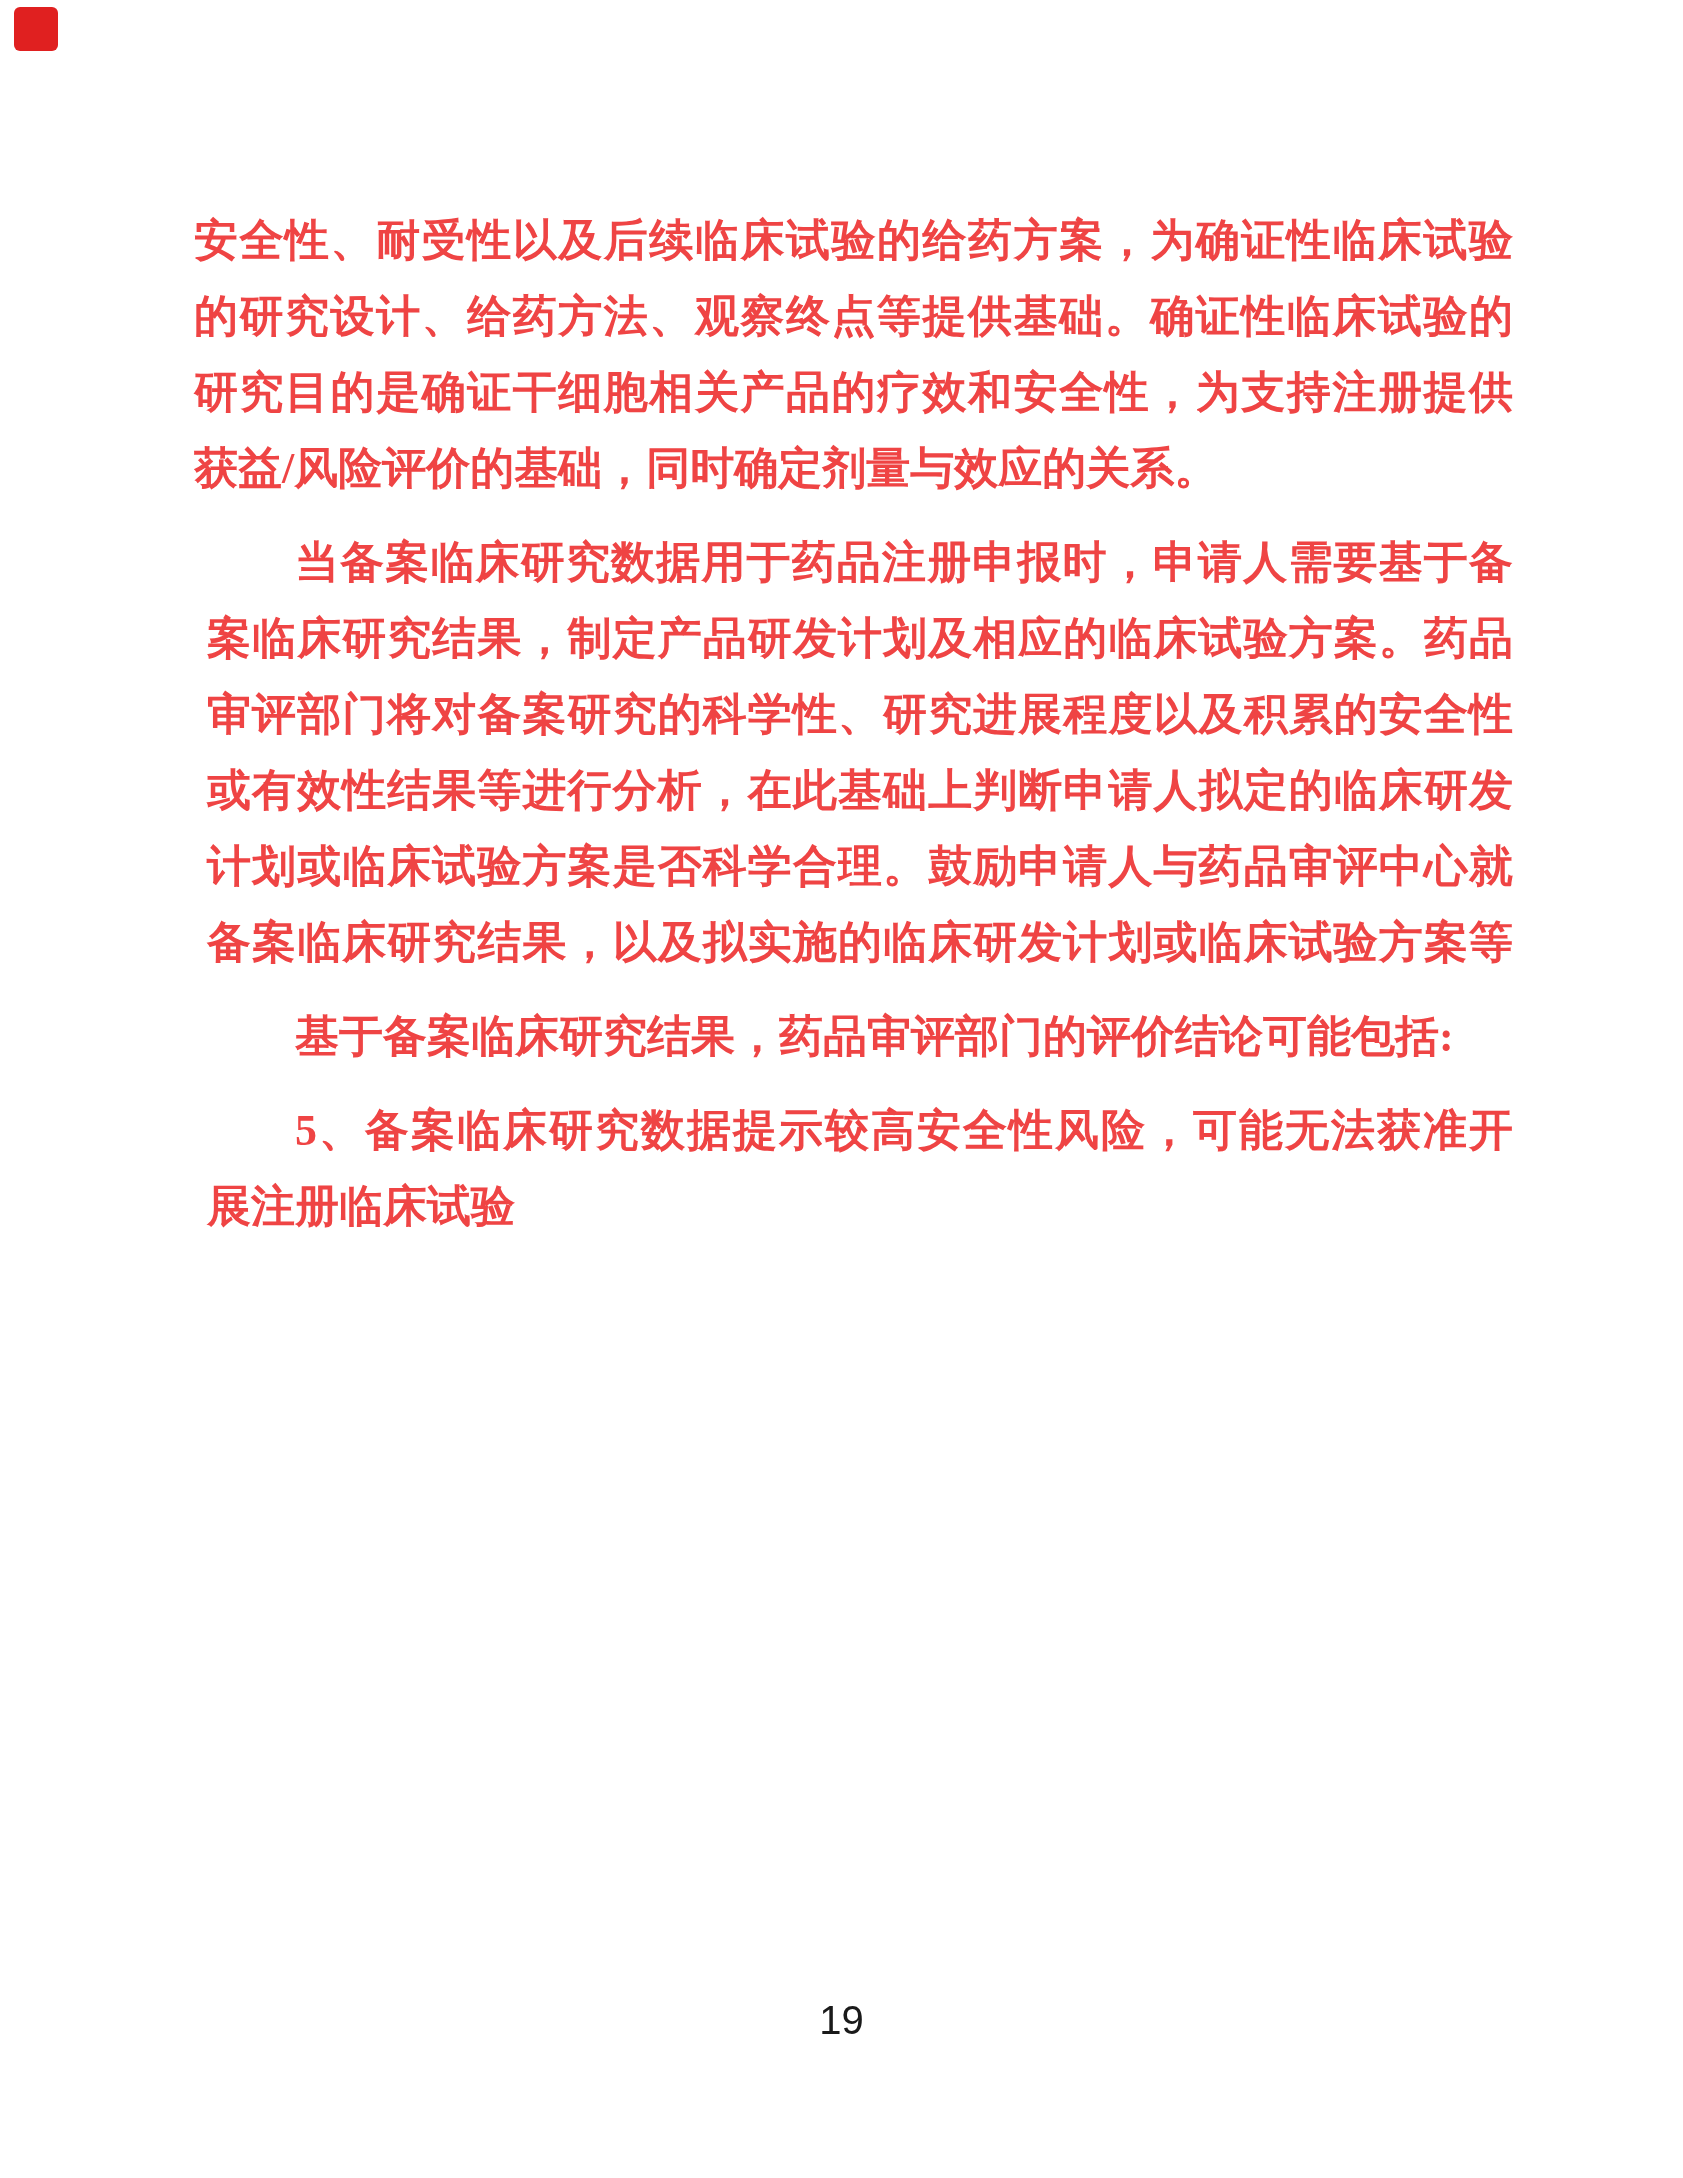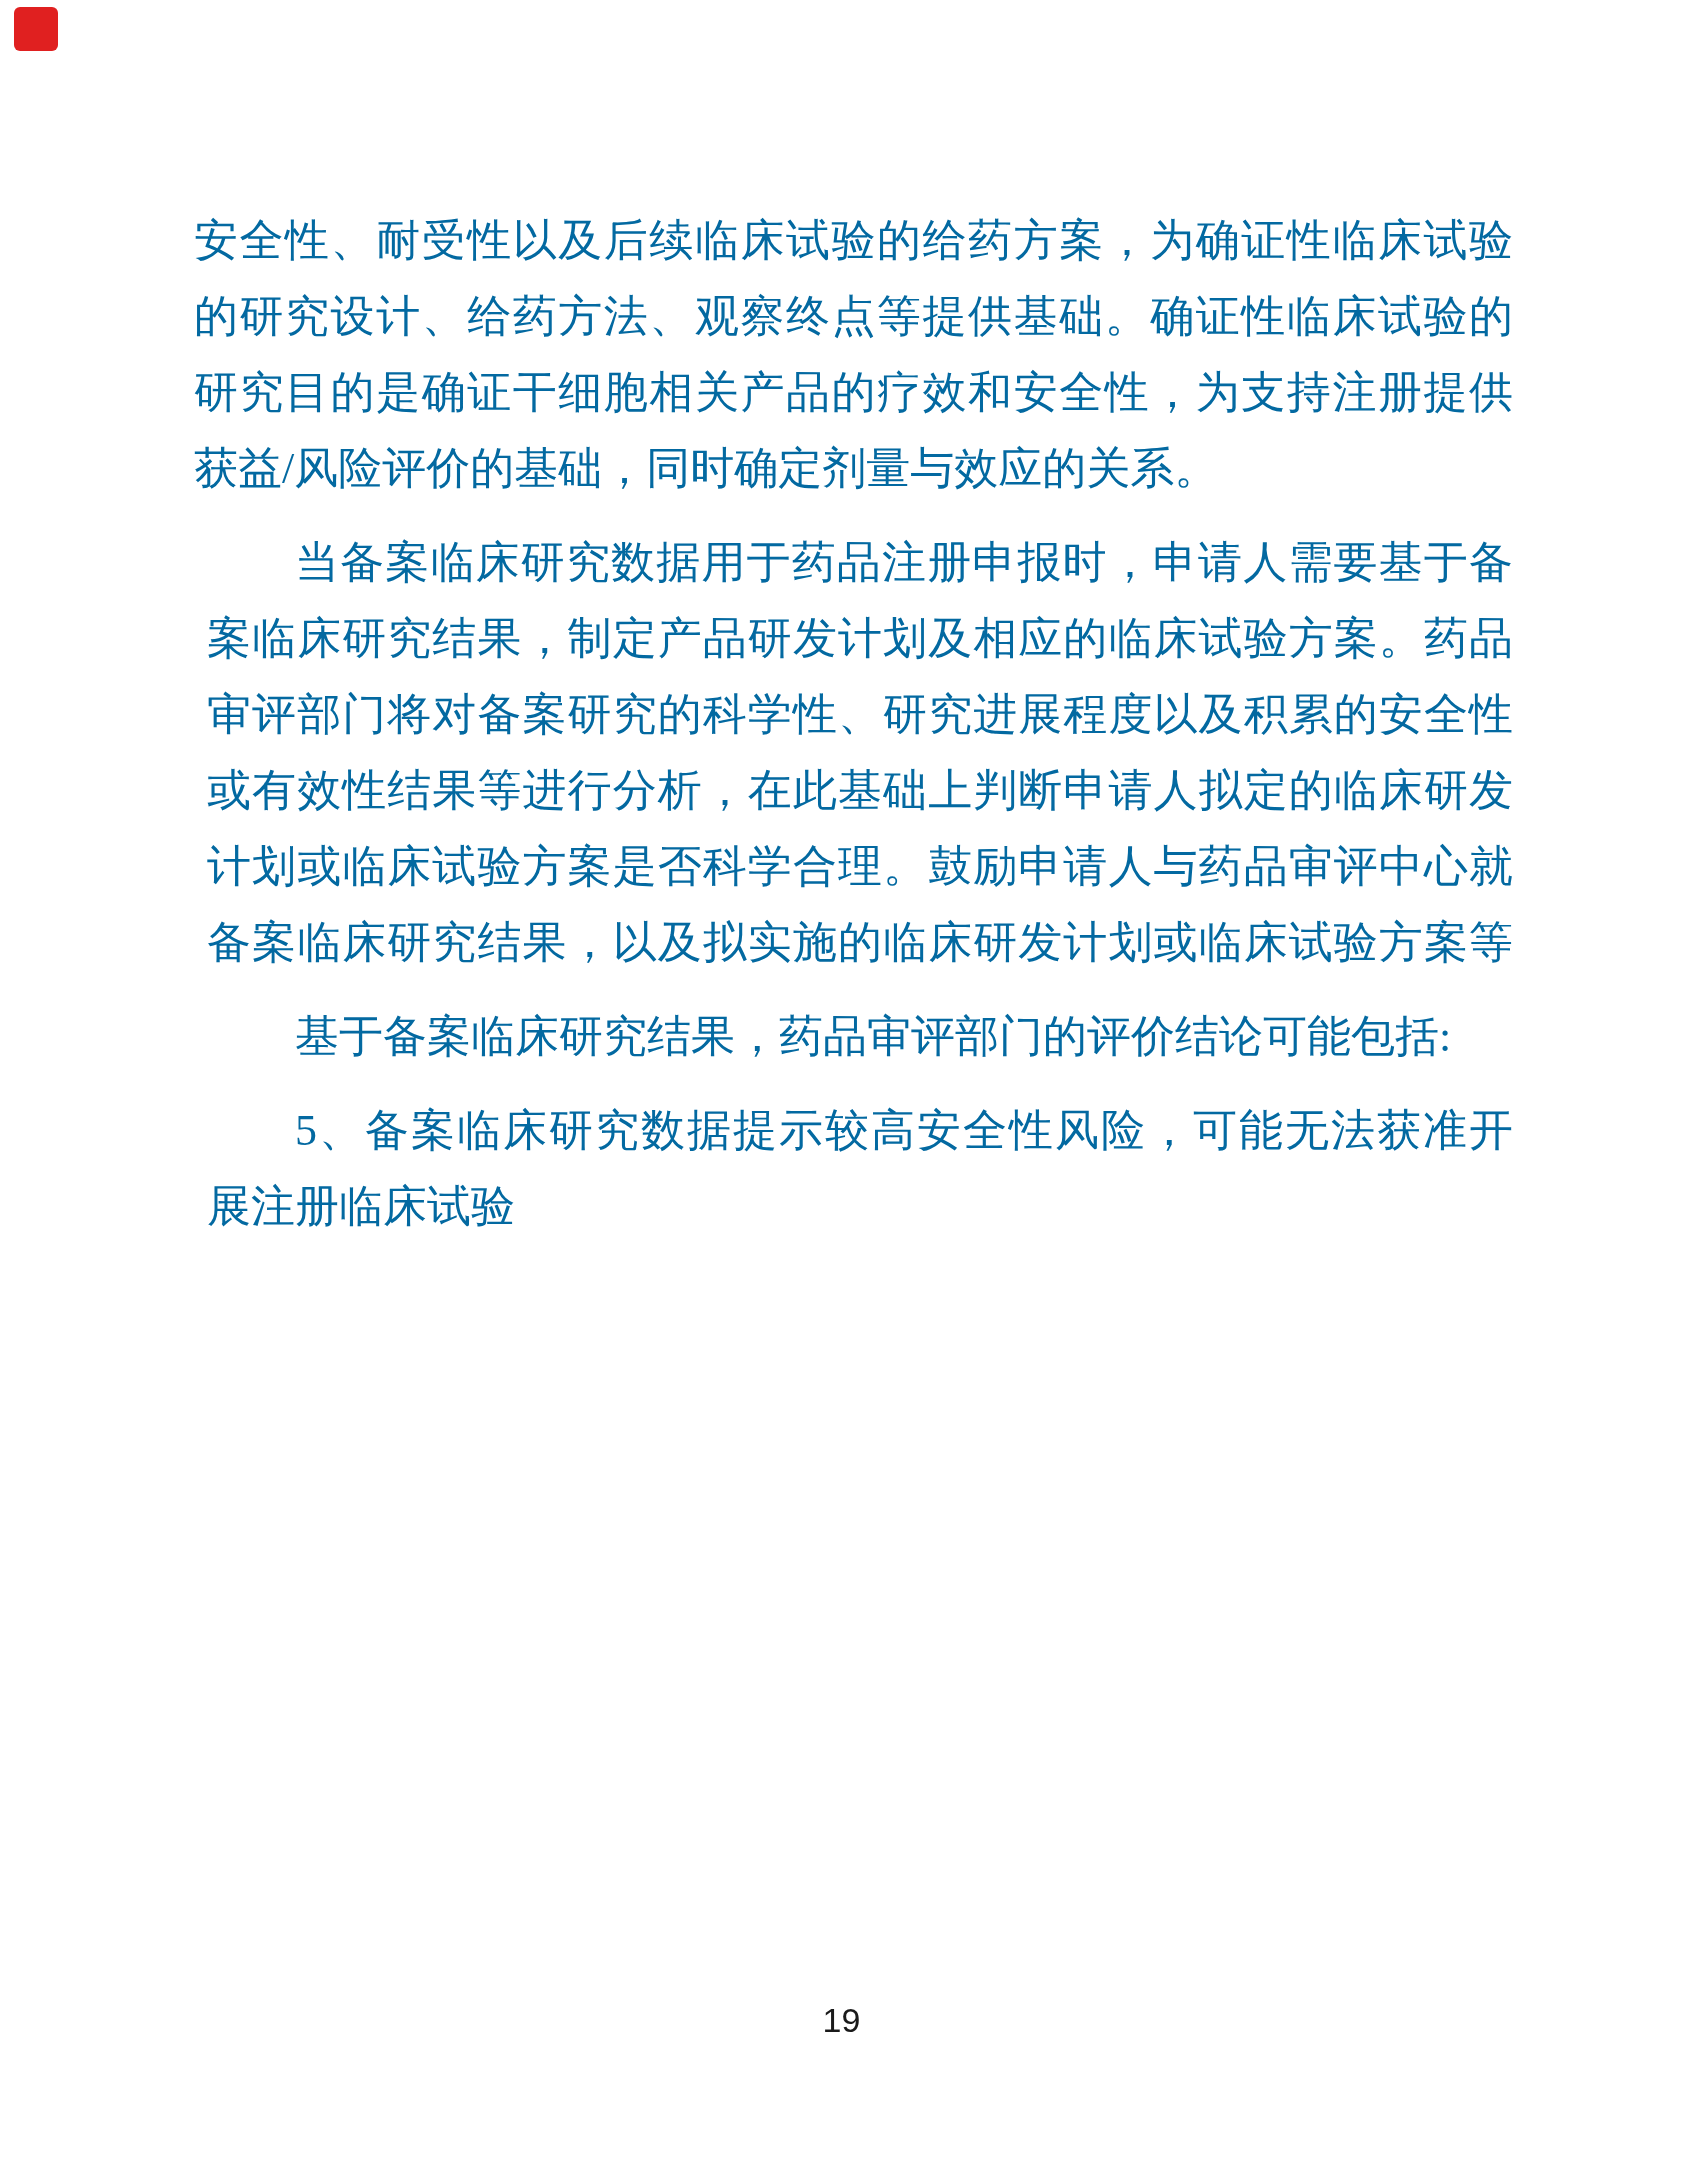--- a/index.html
+++ b/index.html
@@ -20,21 +20,22 @@
     height: 44px;
     border-radius: 6px;
   }
   .body-text {
     position: absolute;
     left: 194px;
     top: 203px;
     width: 1319px;
     font-size: 44px;
     line-height: 76px;
-    color: #0369a1;
+    color: #ef4444;
+    font-weight: bold;
   }
   .paragraph { margin: 0; }
   .paragraph + .paragraph { margin-top: 18px; margin-left: 13px; }
   .text-line {
     text-align: justify;
     text-align-last: justify;
     text-justify: inter-character;
     min-height: 76px;
   }
   .text-line.last-line {
@@ -43,21 +44,21 @@
   .text-line.indent-line {
     text-indent: 2em;
   }
   .page-footer {
     position: absolute;
     top: 2000px;
     left: 0;
     width: 100%;
     text-align: center;
     font-family: "Liberation Sans", sans-serif;
-    font-size: 34px;
+    font-size: 40px;
     line-height: 40px;
     color: #1a1a1a;
   }
 </style>
 </head>
 <body>
 
 <div class="corner-marker" style="background: rgb(224, 32, 32);"></div>
 
 <div class="body-text" id="body-text">

